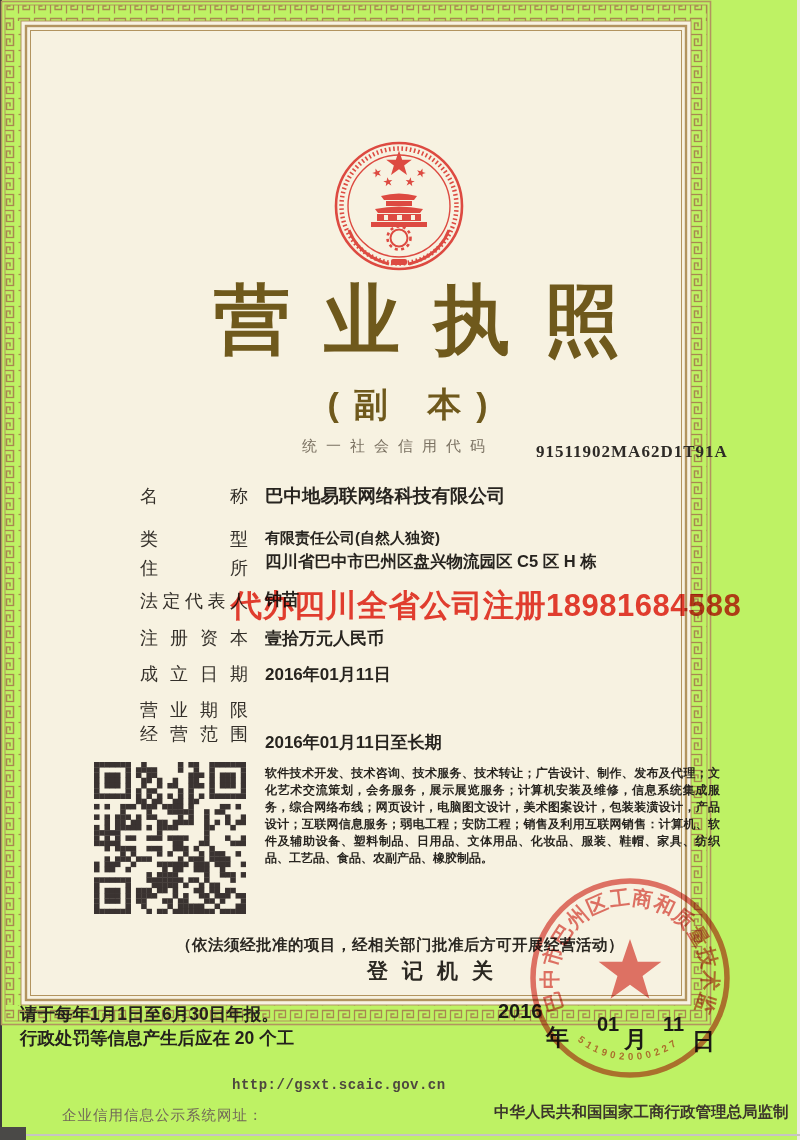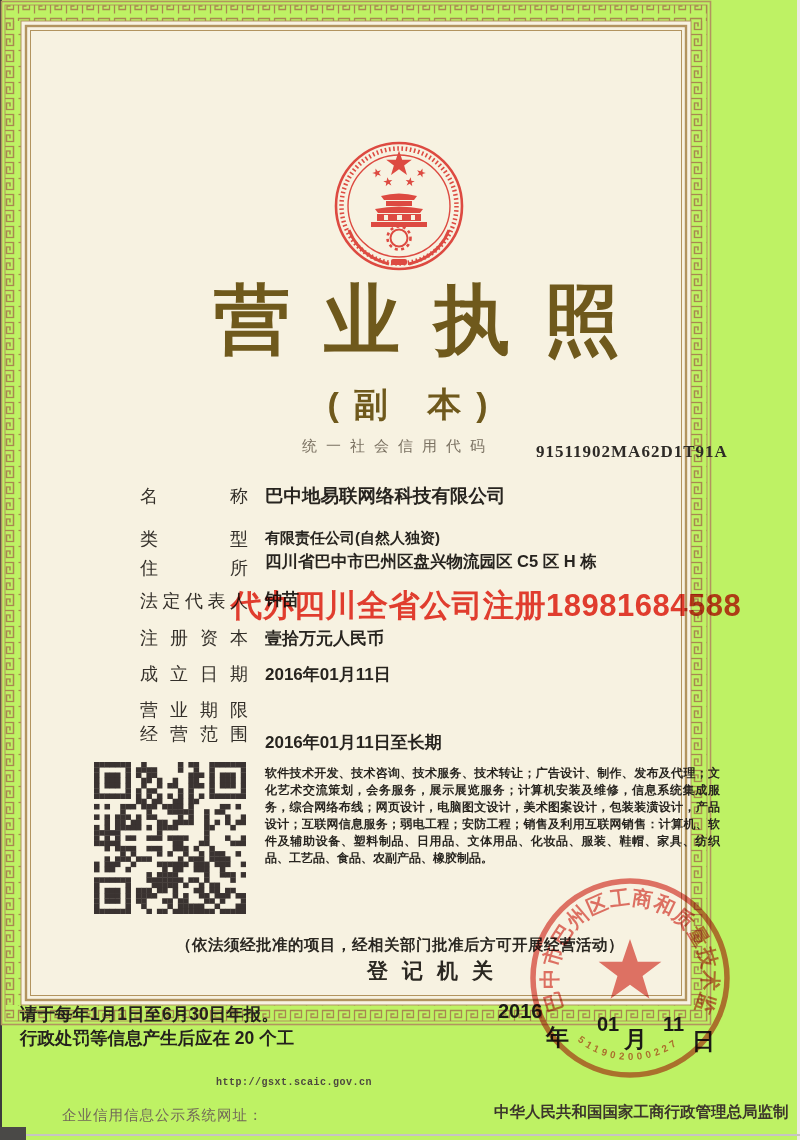--- a/index.html
+++ b/index.html
@@ -56,21 +56,21 @@
   .d-y{left:498px;top:1000px;font-size:20px;text-align:center;}
   .d-yu{left:546px;top:1022px;font-size:23px;}
   .d-m{left:597px;top:1013px;font-size:20px;}
   .d-mu{left:624px;top:1024px;font-size:23px;}
   .d-d{left:663px;top:1013px;font-size:20px;}
   .d-du{left:692px;top:1026px;font-size:23px;}
 
   
   .notice{left:20px;top:1002px;width:300px;font-size:17.5px;font-weight:700;
           line-height:24px;color:#24211d;}
-  .t-url{left:216px;top:1077px;font-size:10px;font-weight:700;letter-spacing:.5px;color:#4d483f;
+  .t-url{left:232px;top:1077px;font-size:14px;font-weight:700;letter-spacing:.5px;color:#4d483f;
          font-family:"Liberation Mono",monospace;}
   .t-site{left:62px;top:1106px;font-size:14.5px;color:#716858;letter-spacing:1px;}
   .t-super{left:494px;top:1102px;font-size:15.5px;font-weight:600;color:#3c362c;}
 </style>
 </head>
 <body>
 
 <div class="shot">
 
   <div class="abs edge-left"></div>

